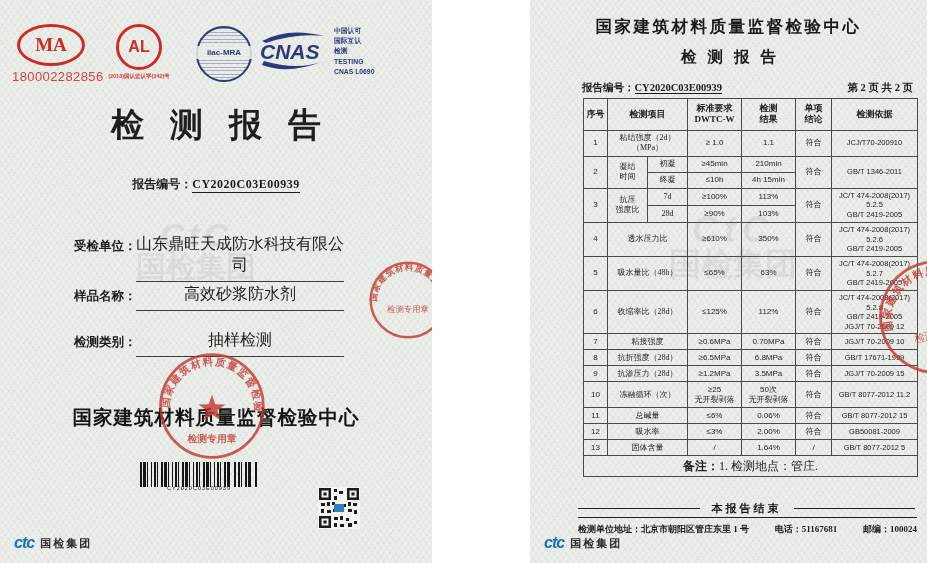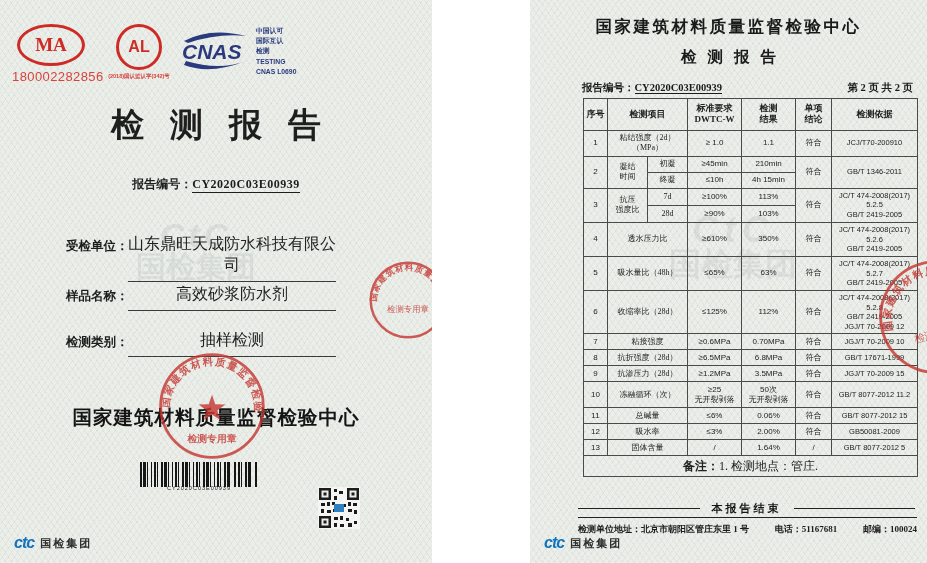--- a/index.html
+++ b/index.html
@@ -36,21 +36,21 @@
   .ilac-band{position:absolute;left:-4px;right:-4px;top:18px;height:13px;background:rgba(235,238,233,.85);
     display:flex;align-items:center;justify-content:center;font-size:8px;font-weight:bold;color:#2b3a7e;}
   .cnas{margin-left:2px;margin-top:6px;}
   .accred{margin-left:4px;margin-top:2px;line-height:1.5;font-size:6.8px;font-weight:bold;color:#2b3a7e;}
   .title{position:absolute;top:103px;left:0;width:100%;text-align:center;
     font-family:"Liberation Serif","DejaVu Serif",serif;font-weight:bold;font-size:33px;color:#1e1e1e;
     letter-spacing:26px;text-indent:26px;}
   .repno{position:absolute;top:176px;left:0;width:100%;text-align:center;font-size:12px;color:#1e1e1e;
     font-family:"Liberation Serif",serif;font-weight:bold;}
   .repno b{border-bottom:1.5px solid #1e1e1e;padding-bottom:1px;letter-spacing:.5px;}
-  .field{position:absolute;left:0;width:100%;height:40px;}
+  .field{position:absolute;left:8px;width:100%;height:40px;}
   .field .lab{position:absolute;left:66px;top:8px;font-weight:bold;font-size:12.5px;color:#1d1d1d;}
   .field .val{position:absolute;left:128px;top:4px;width:208px;text-align:center;
     font-family:Liberation Sans, sans-serif;font-size:16px;color:#222;
     border-bottom:1.2px solid #3a3a3a;padding-bottom:5px;}
   .org1{position:absolute;top:404px;left:0;width:100%;text-align:center;font-weight:bold;font-size:19.5px;color:#151515;letter-spacing:1px;}
   .org2{position:absolute;top:434px;left:0;width:100%;text-align:center;font-weight:bold;font-size:19.5px;color:#151515;letter-spacing:.5px;}
   .barcode{position:absolute;top:462px;left:140px;width:118px;height:25px;
     background:
      repeating-linear-gradient(90deg,#161616 0 1.5px,transparent 1.5px 3px,#161616 3px 5.5px,transparent 5.5px 6.5px,#161616 6.5px 7.5px,transparent 7.5px 10.5px);}
   .barcode-txt{position:absolute;top:485px;left:140px;width:118px;text-align:center;font-size:5.5px;color:#222;letter-spacing:1px;}
@@ -97,20 +97,23 @@
       <div class="cma-ring">
           <span>MA</span>
         </div>
       <div class="cma-no">180002282856</div>
     </div>
     <div class="cal">
       <div class="cal-ring">
           <span>AL</span>
         </div>
       <div class="cal-no">(2018)国认监认字(342)号</div>
+    </div>
+    <div class="ilac">
+      <div class="ilac-band">ilac-MRA</div>
     </div>
     <div class="cnas">
       <svg width="76" height="42" viewBox="0 0 76 42">
         <path d="M8 11 Q 34 -3 70 6 Q 42 3 12 13 Z" fill="#2b3a7e"></path>
         <text x="6" y="29" font-size="21" font-weight="bold" font-style="italic" fill="#2b3a7e" font-family="Liberation Sans,sans-serif">CNAS</text>
         <path d="M8 35 Q 34 45 70 31 Q 44 41 10 31 Z" fill="#2b3a7e"></path>
       </svg>
     </div>
     <div class="accred">
       <div>中国认可</div>

